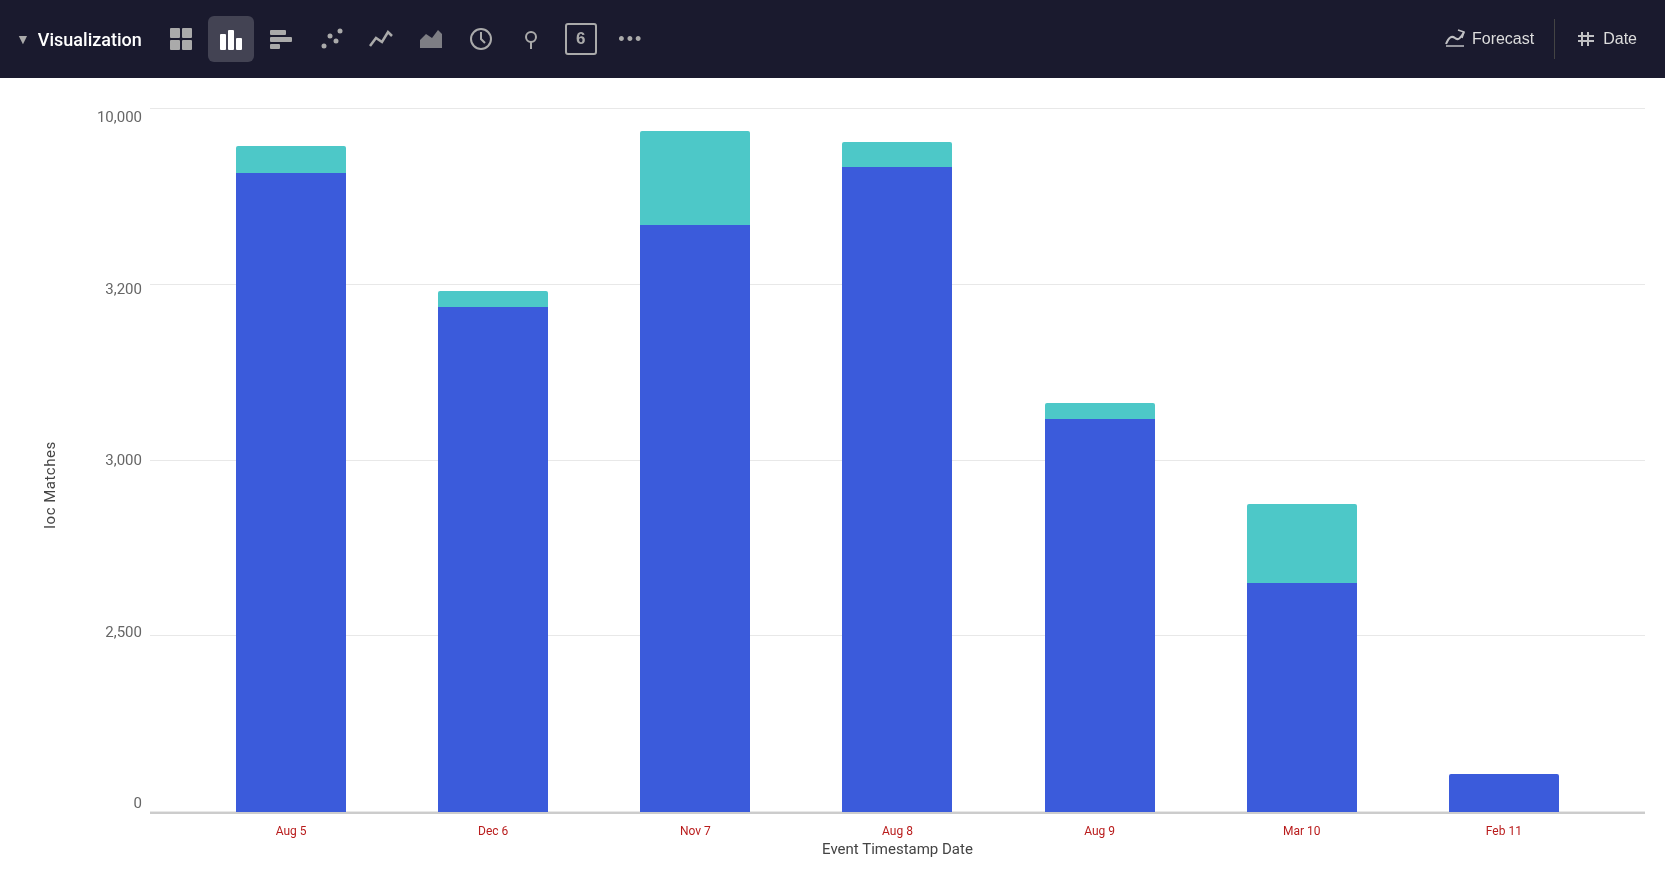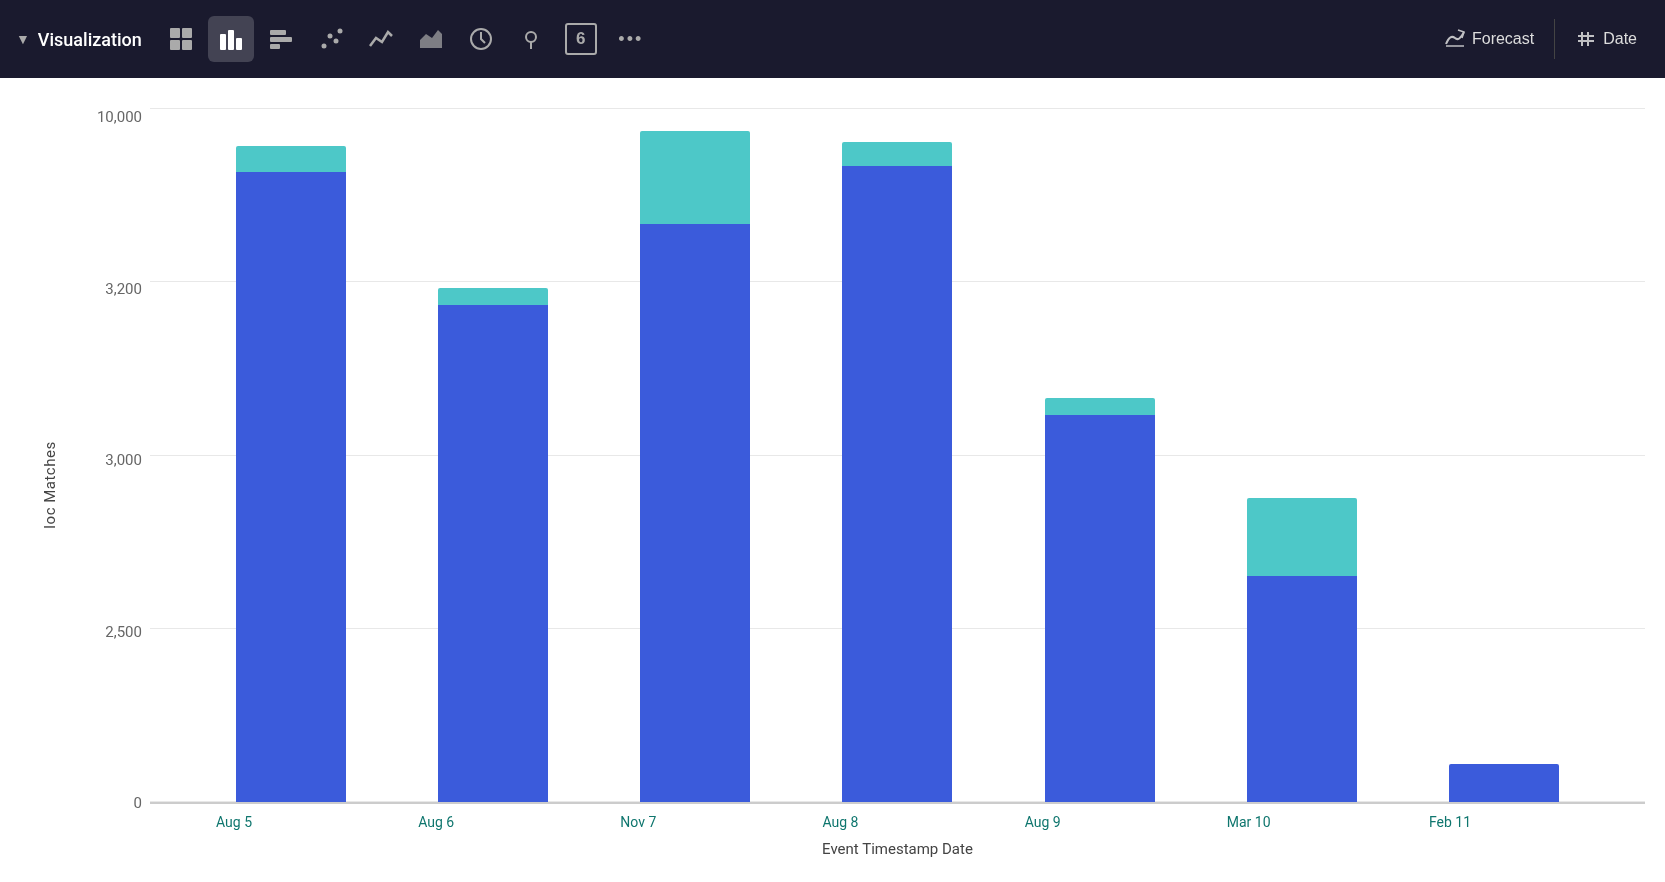--- a/index.html
+++ b/index.html
@@ -173,30 +173,31 @@
     }
     .bar-segment-bottom {
       background: #3b5bdb;
     }
     .x-axis-labels {
       display: flex;
       justify-content: space-around;
       padding: 10px 40px 0 40px;
     }
     .x-label {
-      font-size: 14px;
-      color: #0f766e;
-      flex: 1;
+      font-size: 12px;
+      color: #b91c1c;
+      flex: 1;
+      text-align: center;
       max-width: 150px;
     }
     .x-axis-title {
       text-align: center;
       font-size: 15px;
       color: #444;
-      margin-top: 10px;
+      margin-top: 2px;
       padding-bottom: 4px;
     }
   </style>
 </head>
 <body>
 
 <div class="toolbar">
   <div class="toolbar-title">
     <span class="chevron">▼</span>
     <span>Visualization</span>
@@ -361,21 +362,21 @@
             <div class="bar-group">
               <div class="bar-stack" style="height: 5.41667%;">
                 <div class="bar-segment-bottom" style="height: 100%;"></div>
               </div>
             </div>
           </div>
       </div>
 
       <div class="x-axis-labels" id="x-axis-labels">
           <div class="x-label">Aug 5</div>
-          <div class="x-label">Aug 6</div>
+          <div class="x-label">Dec 6</div>
           <div class="x-label">Nov 7</div>
           <div class="x-label">Aug 8</div>
           <div class="x-label">Aug 9</div>
           <div class="x-label">Mar 10</div>
           <div class="x-label">Feb 11</div>
         </div>
 
       <div class="x-axis-title">Event Timestamp Date</div>
     </div>
   </div>

